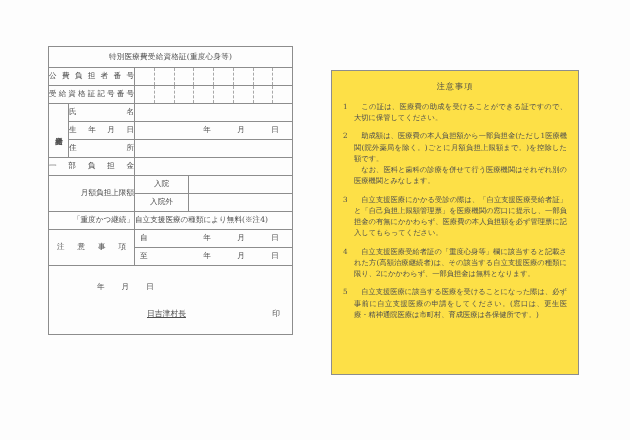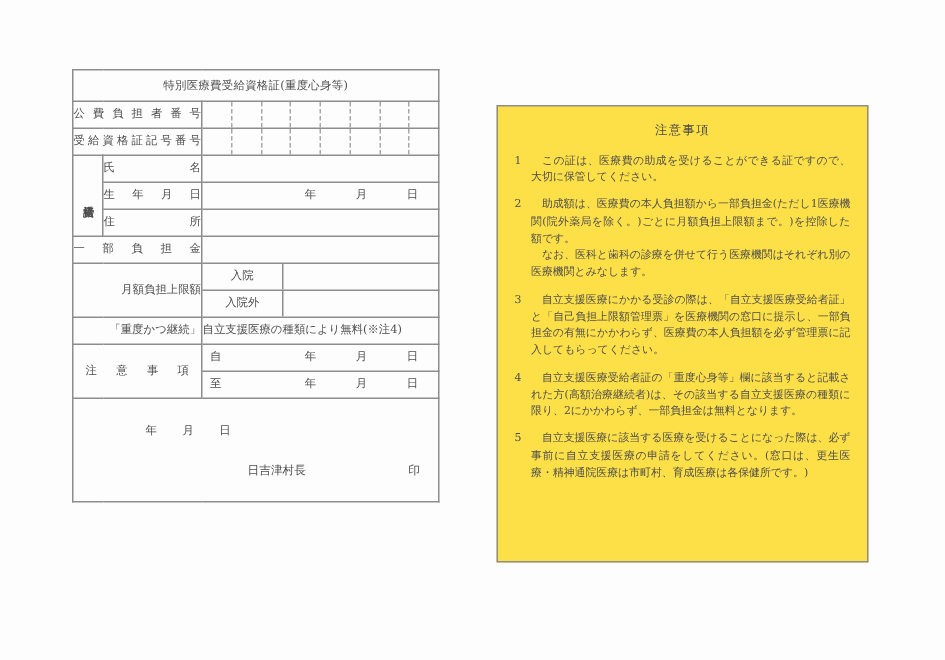--- a/index.html
+++ b/index.html
@@ -128,24 +128,25 @@
     left: 48px;
     top: 17px;
     font-size: 7.6px;
     letter-spacing: 0;
     white-space: nowrap;
   }
   .sign-date span { margin-right: 17px; }
   .sign-date span:last-child { margin-right: 0; }
   .sign-name {
     position: absolute;
-    left: 116px;
+    left: 98px;
     top: 44px;
     font-size: 7.8px;
     white-space: nowrap;
+    text-decoration: underline;
   }
   .sign-seal {
     position: absolute;
     right: 12px;
     top: 44px;
     font-size: 7.8px;
   }
 
   
   .notes {

